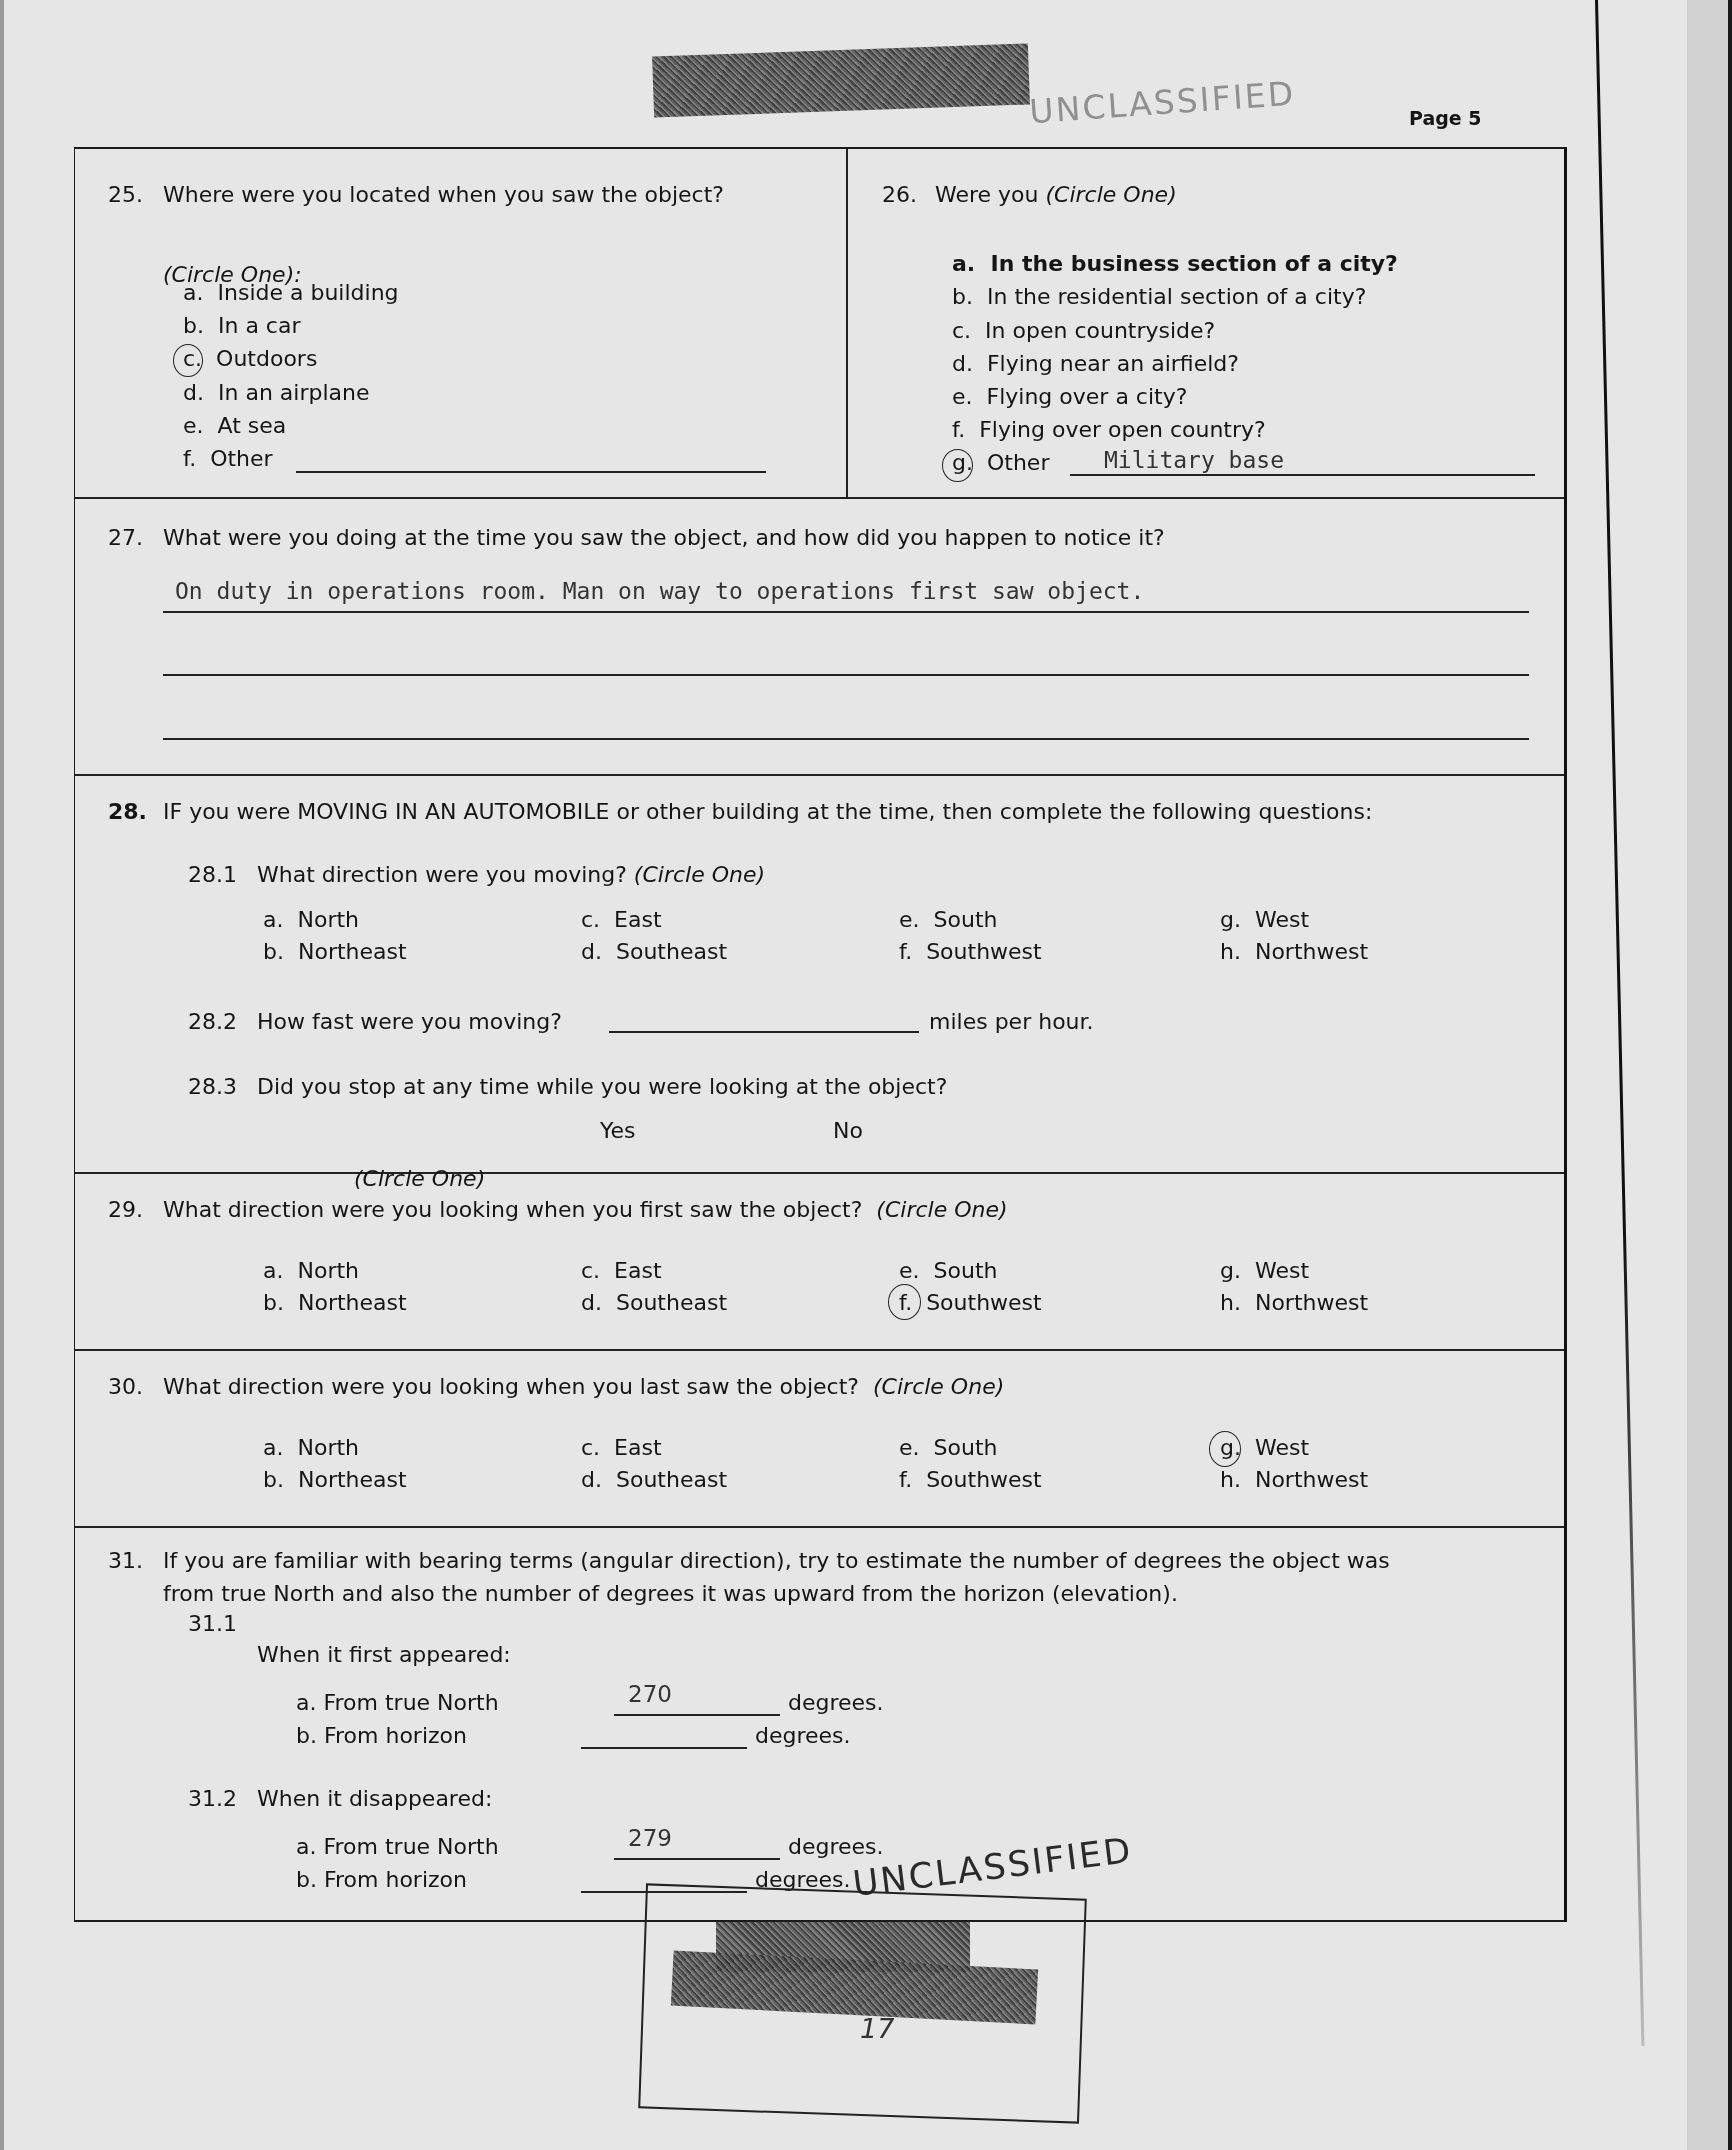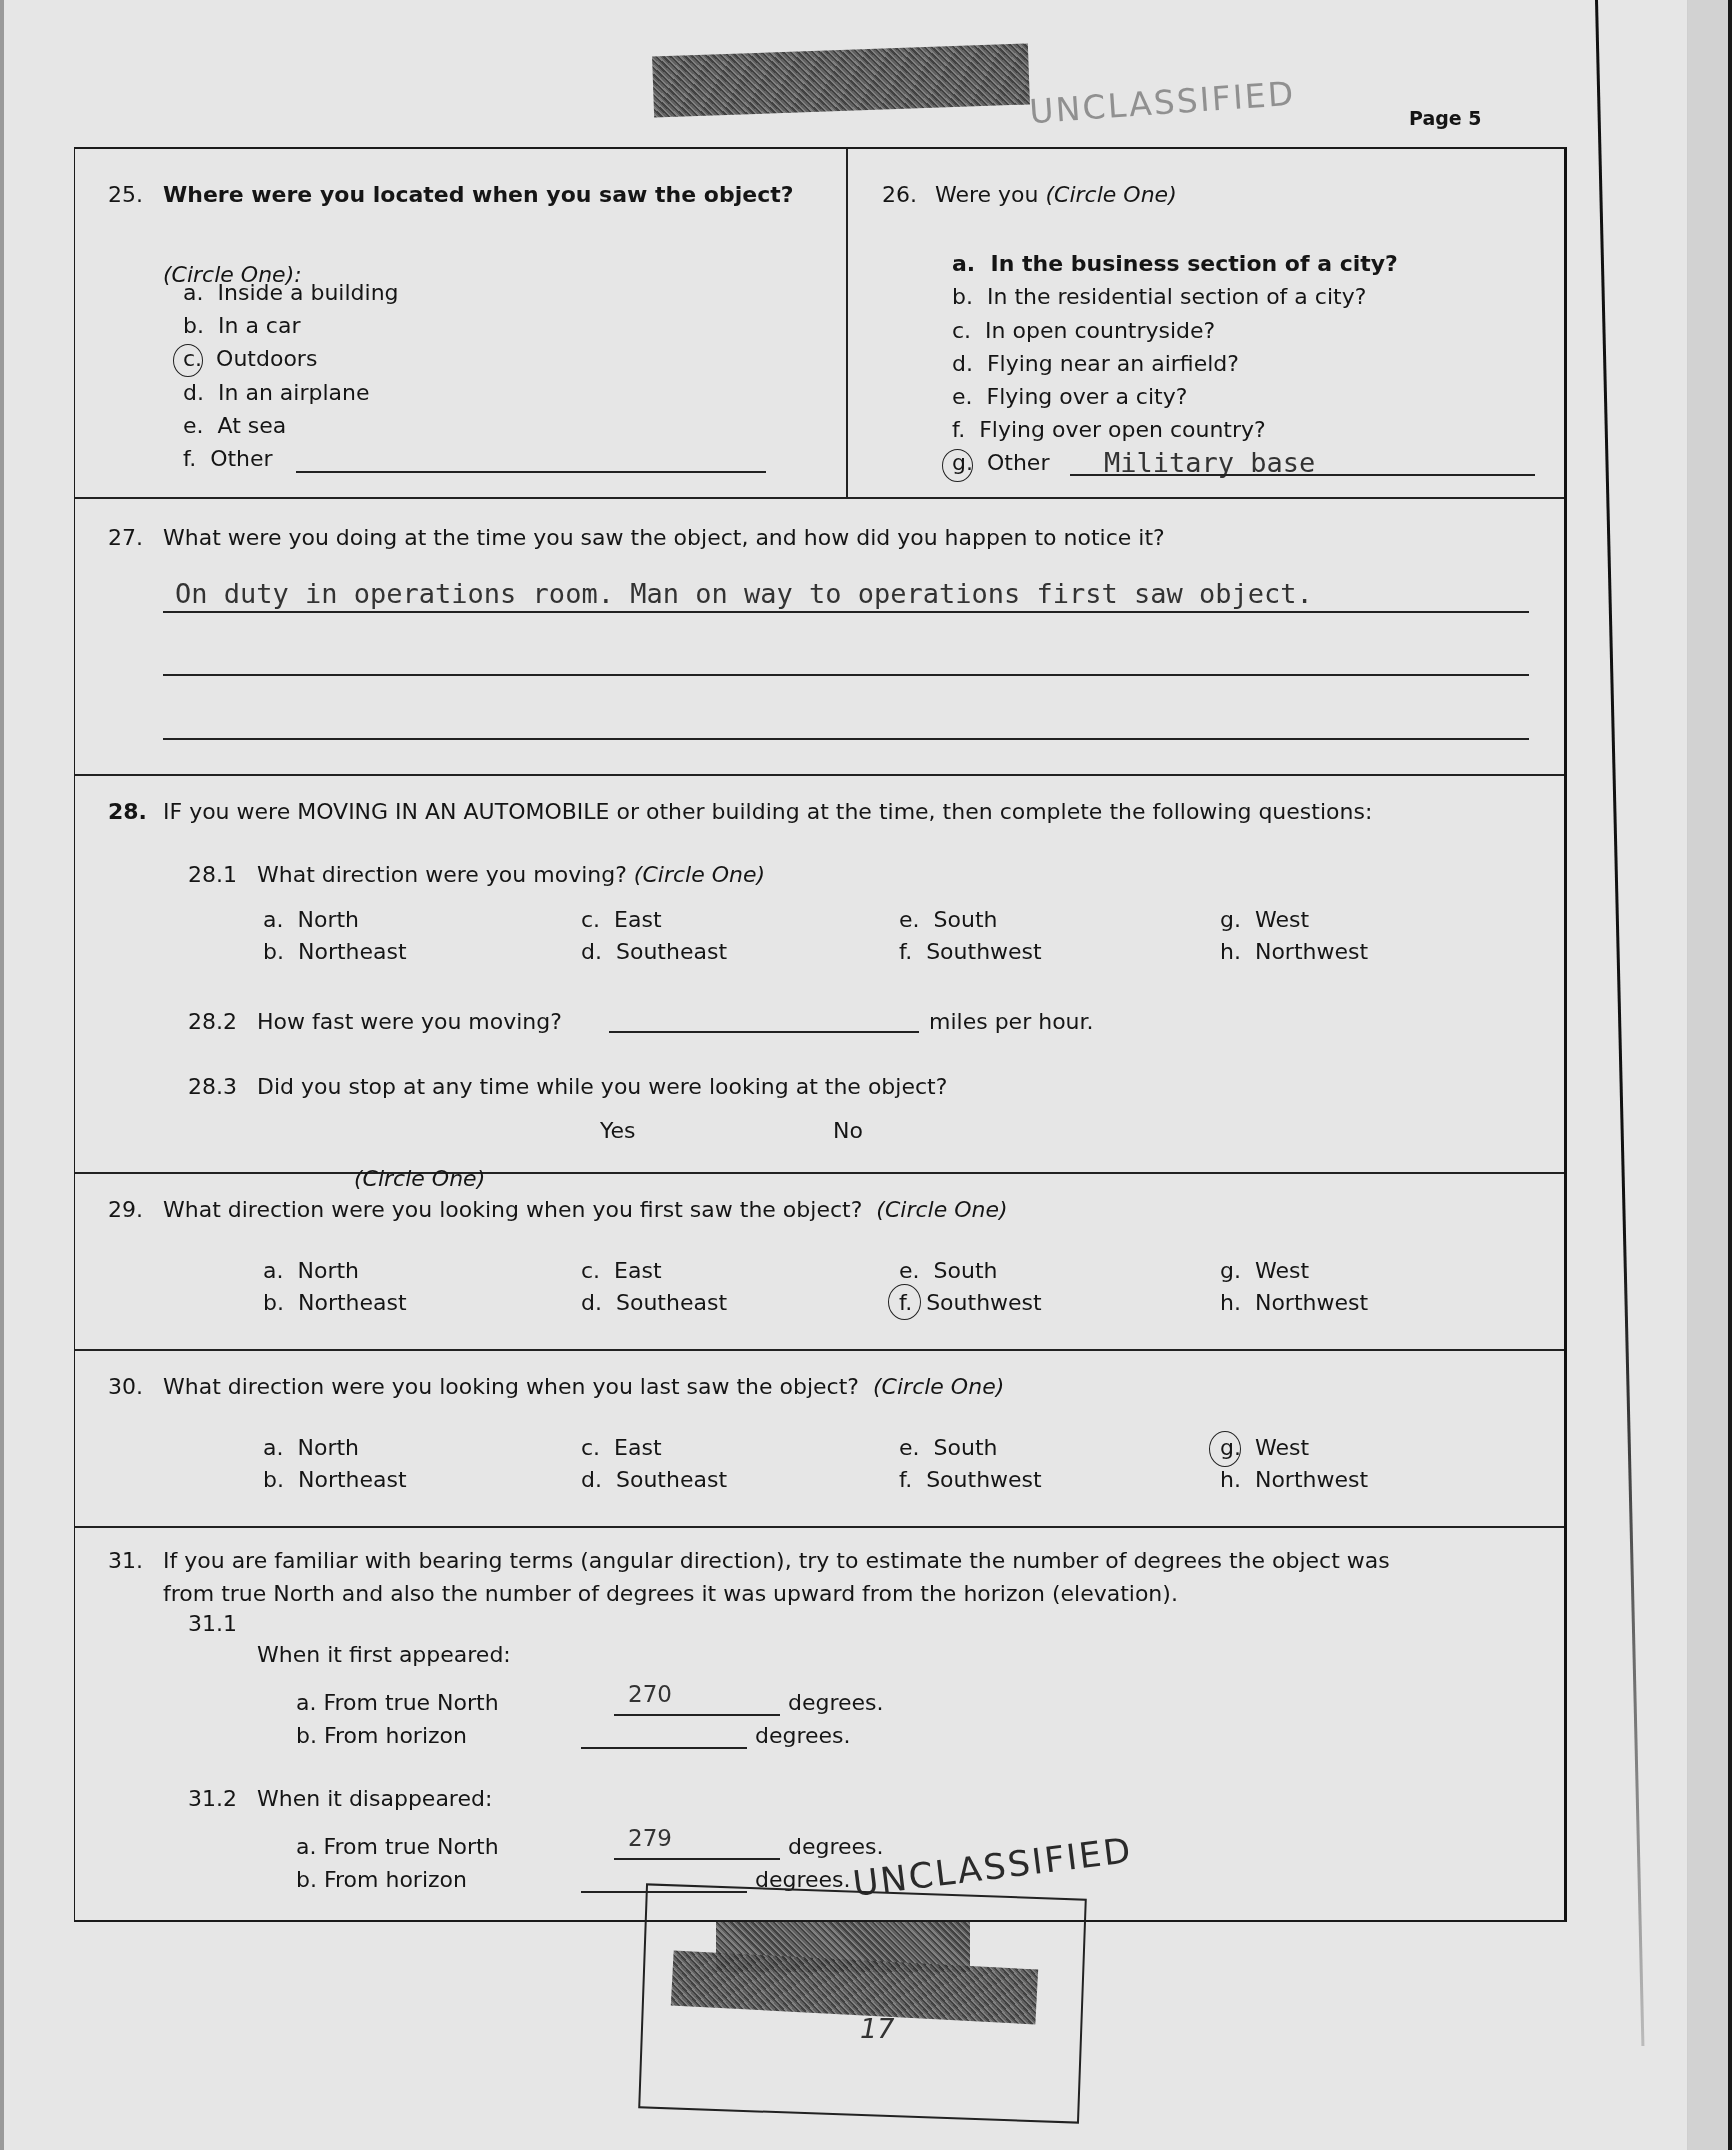--- a/index.html
+++ b/index.html
@@ -17,21 +17,21 @@
   .redact { position:absolute; background:repeating-linear-gradient(45deg,#333 0 1.7px,#777 1.7px 3.3px,#555 3.3px 5px); opacity:.92; }
   .stamp { position:absolute; font-family:"DejaVu Sans", sans-serif; color:#2a2a2a; letter-spacing:2.2px; font-weight:400; }
   .page-num { position:absolute; left:1409px; top:107px; font-size:19px; font-weight:bold; }
 
   .form { position:absolute; left:74px; top:147px; width:1493px; height:1775px; border-top:2.2px solid #1b1b1b; border-left:1.7px solid #1b1b1b; border-right:3.3px solid #111; border-bottom:2.2px solid #1b1b1b; box-sizing:border-box; }
   .hline { position:absolute; left:0; right:0; height:1.7px; background:#222; }
   .vline { position:absolute; width:1.7px; background:#222; }
 
   .t { position:absolute; font-size:22px; white-space:nowrap; }
   .it { font-style:italic;margin-top:48px; }
-  .typed { position:absolute; font-family:"DejaVu Sans Mono", monospace; font-size:27px; white-space:nowrap; color:#333; }
+  .typed { position:absolute; font-family:"DejaVu Sans Mono", monospace; font-size:23px; white-space:nowrap; color:#333; }
   .hand { position:absolute; font-family:"DejaVu Sans", sans-serif; font-size:23px; color:#333; }
   .blank { position:absolute; height:1.7px; background:#222; }
   .circle { position:absolute; border:1.7px solid #222; border-radius:50%; }
 </style>
 </head>
 <body>
 
 <div class="page">
   <div class="left-edge"></div>
   <div class="fold-line"></div>
@@ -46,21 +46,21 @@
 
     <div class="vline" style="left:771px;top:0;height:348px;"></div>
     <div class="hline" style="top:348px;"></div>
     <div class="hline" style="top:625px;"></div>
     <div class="hline" style="top:1023px;"></div>
     <div class="hline" style="top:1200px;"></div>
     <div class="hline" style="top:1377px;"></div>
 
     <section>
       <div class="t" style="left:33px;top:33px;">25.</div>
-      <div class="t" style="left:88px;top:33px;font-weight:bold;">Where were you located when you saw the object?</div>
+      <div class="t" style="left:88px;top:33px;">Where were you located when you saw the object?</div>
       <div class="t it" style="left:88px;top:65px;">(Circle One):</div>
       <div>
         <div class="t" style="left:108px;top:131px;"><span>a.</span>&nbsp; <span>Inside a building</span></div>
         <div class="t" style="left:108px;top:164px;"><span>b.</span>&nbsp; <span>In a car</span></div>
         <div class="t" style="left:108px;top:197px;"><span>c.</span>&nbsp; <span>Outdoors</span></div>
         <div class="circle" style="left:98px;top:195px;width:28px;height:31px;"></div>
         <div class="t" style="left:108px;top:231px;"><span>d.</span>&nbsp; <span>In an airplane</span></div>
         <div class="t" style="left:108px;top:264px;"><span>e.</span>&nbsp; <span>At sea</span></div>
         <div class="t" style="left:108px;top:297px;"><span>f.</span>&nbsp; <span>Other</span></div>
         <div class="blank" style="left:221px;top:322px;width:470px;"></div>

